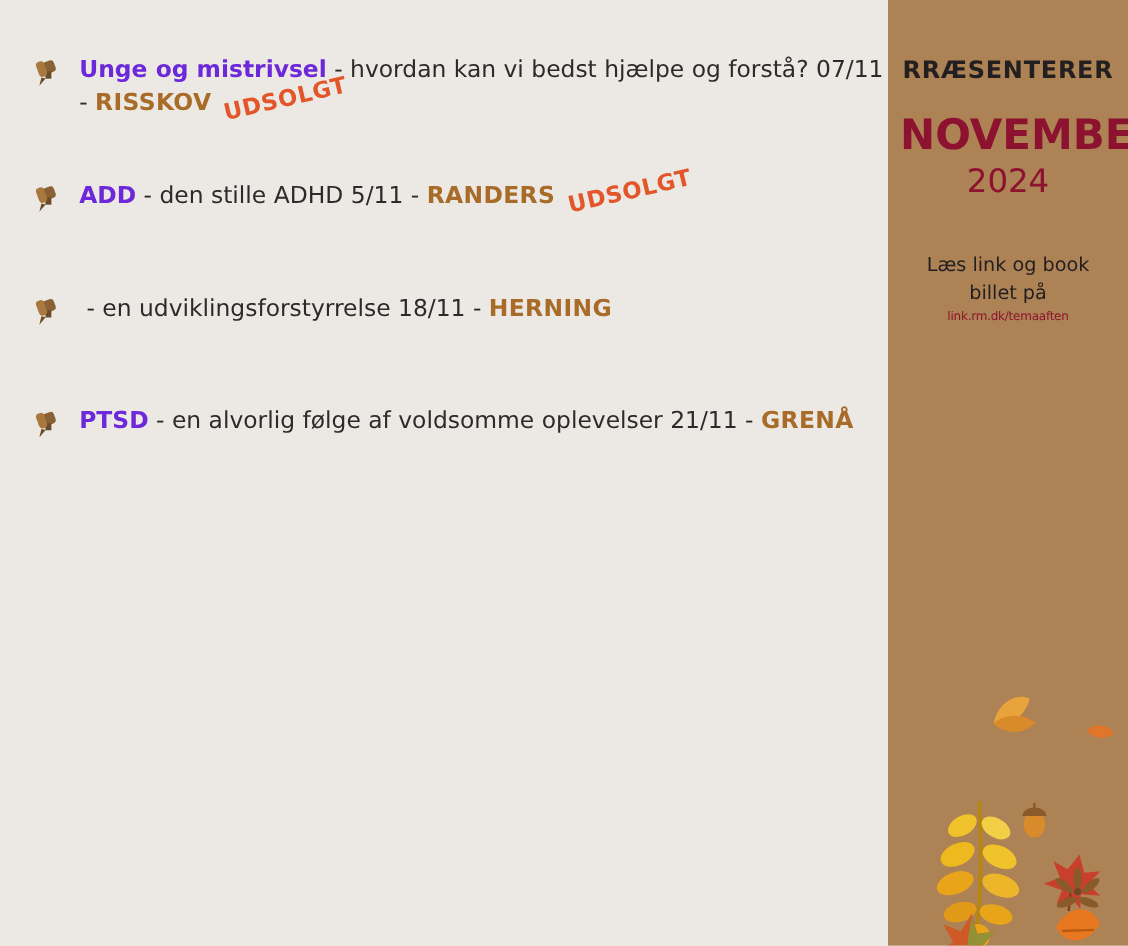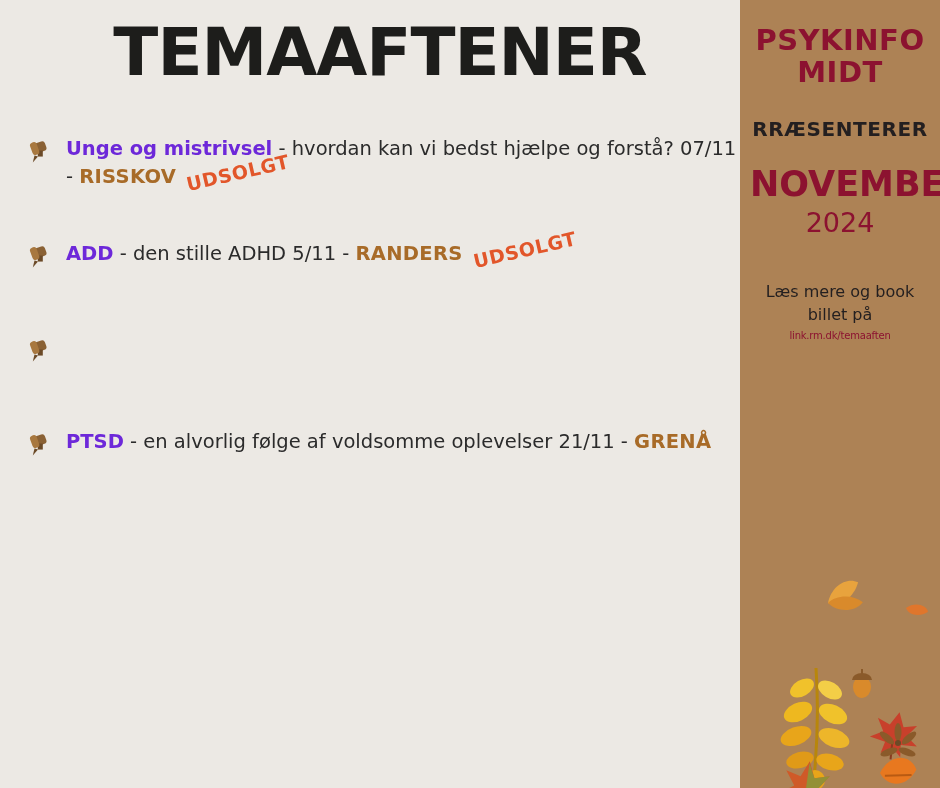--- a/index.html
+++ b/index.html
@@ -153,21 +153,20 @@
     pointer-events: none;
   }
 </style>
 </head>
 <body>
 
 <div class="poster">
 
   <div class="left">
 
-    <h1 class="title">TEMAAFTENER</h1>
 
     <div class="events">
 
       <div class="event">
         <span class="pin">
           <svg width="26" height="26" viewBox="0 0 26 26">
             <g transform="rotate(-20 13 13)">
               <path d="M5 16 L1 22 L8 18 Z" fill="#6b4a27"></path>
               <rect x="6" y="5" width="13" height="10" rx="3" fill="#8a6134"></rect>
               <rect x="9" y="13" width="5" height="6" fill="#6b4a27" transform="rotate(20 11 15)"></rect>
@@ -201,20 +200,21 @@
           <svg width="26" height="26" viewBox="0 0 26 26">
             <g transform="rotate(-20 13 13)">
               <path d="M5 16 L1 22 L8 18 Z" fill="#6b4a27"></path>
               <rect x="6" y="5" width="13" height="10" rx="3" fill="#8a6134"></rect>
               <rect x="9" y="13" width="5" height="6" fill="#6b4a27" transform="rotate(20 11 15)"></rect>
               <rect x="4" y="3" width="7" height="13" rx="3" fill="#a8783f"></rect>
             </g>
           </svg>
         </span>
         <div class="evt-text">
+          <span class="indent"><span> - en udviklingsforstyrrelse 18/11 - </span><span class="place">HERNING</span></span>
         </div>
       </div>
 
       <div class="event">
         <span class="pin">
           <svg width="26" height="26" viewBox="0 0 26 26">
             <g transform="rotate(-20 13 13)">
               <path d="M5 16 L1 22 L8 18 Z" fill="#6b4a27"></path>
               <rect x="6" y="5" width="13" height="10" rx="3" fill="#8a6134"></rect>
               <rect x="9" y="13" width="5" height="6" fill="#6b4a27" transform="rotate(20 11 15)"></rect>
@@ -225,28 +225,24 @@
         <div class="evt-text">
           <b>PTSD</b><span> - en alvorlig følge af voldsomme oplevelser 21/11 - </span><span class="place">GRENÅ</span>
         </div>
       </div>
 
 
     </div>
   </div>
 
   <div class="right">
-    <div class="brand">
-      <div>PSYKINFO</div>
-      <div>MIDT</div>
-    </div>
     <div class="presents">RRÆSENTERER</div>
     <div class="month">NOVEMBER</div>
     <div class="year">2024</div>
-    <div class="book-label">Læs mere og book billet på</div>
+    <div class="book-label">Læs link og book billet på</div>
     <div class="book-link">link.rm.dk/temaaften</div>
 
     <svg class="leaves" viewBox="0 0 200 330">
 
       <g transform="translate(88,145) rotate(-25)">
         <path d="M0 0 C10 -14 28 -16 36 -6 C26 6 8 10 0 0 Z" fill="#e8a33d"></path>
         <path d="M0 0 C4 12 20 20 32 14 C26 2 10 -4 0 0 Z" fill="#d98a2b"></path>
       </g>
       <g transform="translate(166,150) rotate(20)">
         <path d="M0 0 C6 -9 18 -10 22 -4 C16 4 5 6 0 0 Z" fill="#e0762c"></path>

